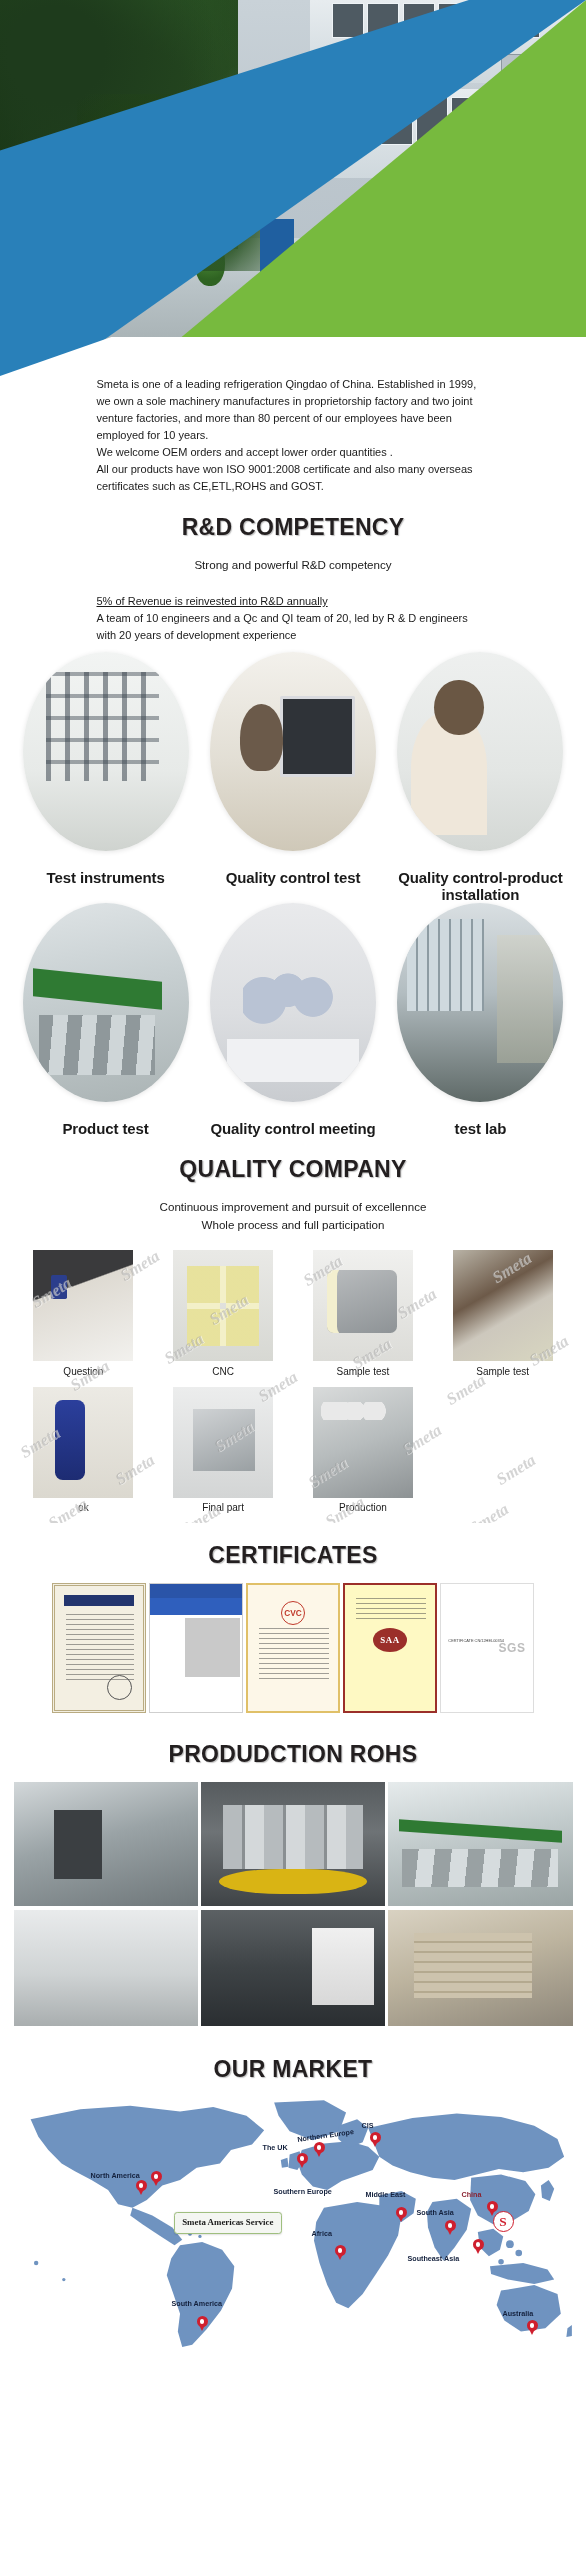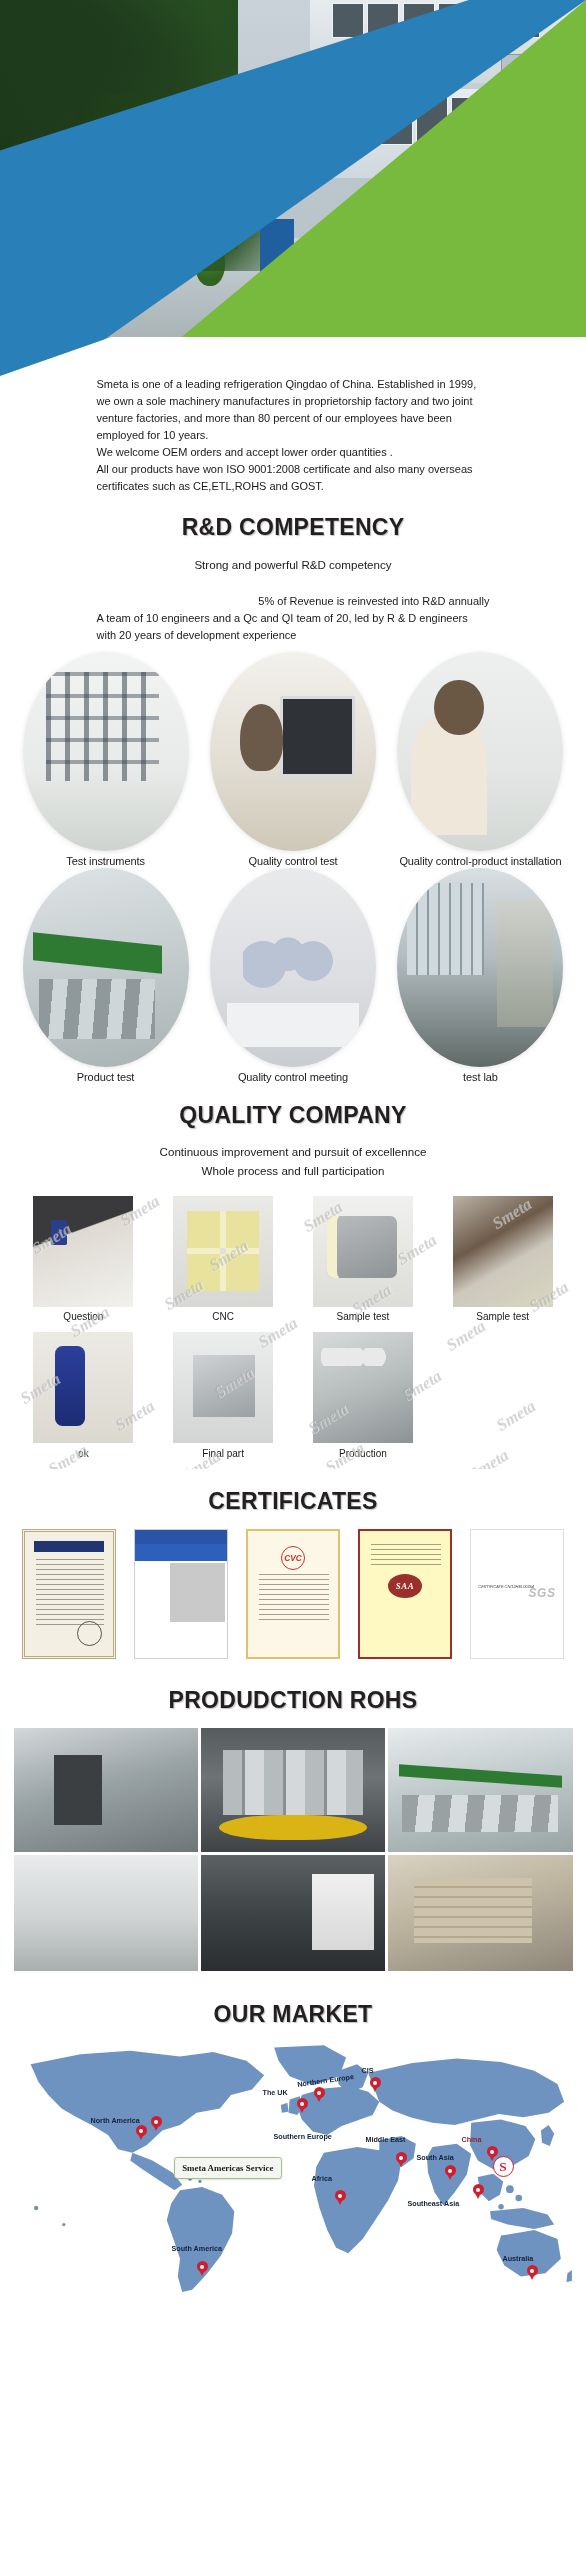--- a/index.html
+++ b/index.html
@@ -155,24 +155,24 @@
   .oval-cell { text-align: center; }
   .oval {
     width: 166px; height: 199px;
     margin: 0 auto;
     border-radius: 50%;
     overflow: hidden;
     position: relative;
     box-shadow: 0 1.1px 5.5px rgba(0,0,0,.10);
   }
   .oval-cap {
-    font-size: 11px;
-    font-weight: normal;
+    font-size: 15px;
+    font-weight: bold;
     color: #1a1a1a;
-    margin-top: 4px;
+    margin-top: 18px;
     line-height: 1.15;
     letter-spacing: -0.1px;
   }
   
   .ph-panel  { position:absolute; inset:0;
     background:
       linear-gradient(180deg,#f2f4f3 0%,#e7eae8 60%,#cfd3cf 100%);
   }
   .ph-panel::after{
     content:""; position:absolute; left:14%; top:10%; width:68%; height:55%;
@@ -305,25 +305,24 @@
     transform: rotate(-32deg);
     white-space: nowrap;
     text-shadow: 0.6px 0.6px 0 rgba(255,255,255,.55);
   }
 
   
   .cert-row {
     display: flex;
     justify-content: center;
     align-items: flex-start;
-    gap: 18px;
+    gap: 3px;
     width: 559px;
     margin: 0 auto;
     padding-bottom: 8.9px;
-    font-style: italic;
   }
   .cert {
     width: 94px; height: 130px;
     position: relative;
     overflow: hidden;
     background: #fff;
   }
   .cert-lines {
     position: absolute; left: 12%; right: 10%; top: 22%;
     height: 56%;
@@ -506,21 +505,21 @@
 <div class="section">
   <div class="body-text">Smeta is one of a leading refrigeration Qingdao of China. Established in 1999, we own a sole machinery manufactures in proprietorship factory and two joint venture factories, and more than 80 percent of our employees have been employed for 10 years.</div>
   <div class="body-text">We welcome OEM orders and accept lower order quantities .</div>
   <div class="body-text"> All our products have won ISO 9001:2008 certificate and also many overseas certificates such as CE,ETL,ROHS and GOST.</div>
 </div>
 
 <div class="section">
   <div class="h1">R&amp;D COMPETENCY</div>
   <div class="center-text">Strong and powerful R&amp;D competency</div>
   <div class="spacer-md"></div>
-  <div class="indent-block" style="text-align:right;">5% of Revenue is reinvested into R&amp;D annually</div>
+  <div class="indent-block" style="text-align:left;text-decoration:underline;">5% of Revenue is reinvested into R&amp;D annually</div>
   <div class="indent-block">A team of 10 engineers and a Qc and QI team of 20, led by R &amp; D engineers with 20 years of development experience</div>
 
   <div class="oval-grid">
     <div class="oval-cell">
       <div class="oval">
           <div class="ph-panel"></div>
         </div>
       <div class="oval-cap">Test instruments</div>
     </div>
     <div class="oval-cell">

